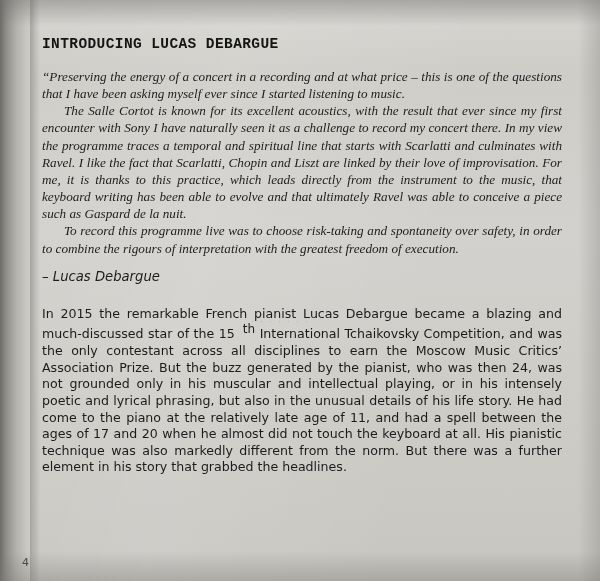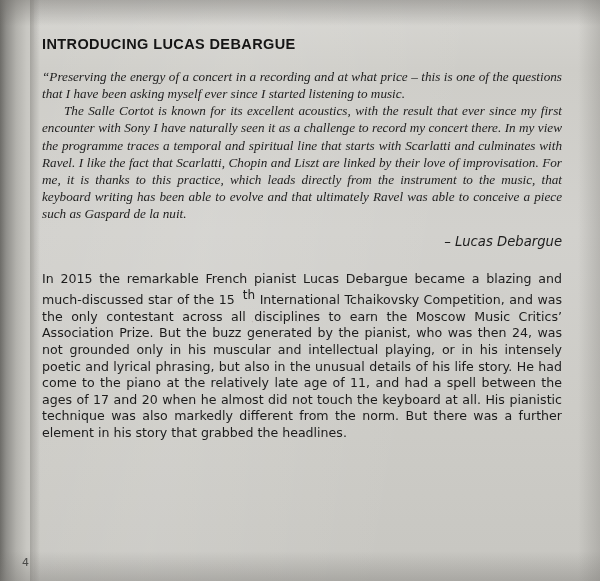--- a/index.html
+++ b/index.html
@@ -51,21 +51,21 @@
     background: linear-gradient(270deg, rgba(120,118,114,0.30) 0%, rgba(200,198,194,0.0) 100%);
   }
   .content {
     position: absolute;
     left: 42px;
     top: 36px;
     width: 520px;
     color: #1b1b1b;
   }
   .headline {
-    font-family: Liberation Sans, sans-serif;
+    font-family: Liberation Mono, monospace;
     font-weight: bold;
     font-size: 14.5px;
     letter-spacing: 0.4px;
     color: #151515;
     margin: 0 0 16px 0;
   }
   .quote-block {
     font-style: italic;
     font-size: 13.2px;
     line-height: 1.30;
@@ -75,21 +75,21 @@
   }
   .quote-block p {
     margin: 0;
   }
   .quote-block p.indent {
     text-indent: 22px;
   }
   .signature {
     font-style: italic;
     font-size: 13.2px;
-    text-align: right;
+    text-align: left;
     margin-top: 12px;
     color: #1d1d1d;
   }
   .ghost {
     position: absolute;
     left: 150px;
     top: 315px;
     width: 260px;
     font-size: 11px;
     color: rgba(150,120,110,0.25);
@@ -123,20 +123,21 @@
   <div class="top-shade"></div>
   <div class="bottom-shade"></div>
   <div class="right-shade"></div>
 
   <div class="content">
     <h1 class="headline">INTRODUCING LUCAS DEBARGUE</h1>
 
     <div class="quote-block">
       <p>“Preserving the energy of a concert in a recording and at what price – this is one of the questions that I have been asking myself ever since I started listening to music.</p>
       <p class="indent">The Salle Cortot is known for its excellent acoustics, with the result that ever since my first encounter with Sony I have naturally seen it as a challenge to record my concert there. In my view the programme traces a temporal and spiritual line that starts with Scarlatti and culminates with Ravel. I like the fact that Scarlatti, Chopin and Liszt are linked by their love of improvisation. For me, it is thanks to this practice, which leads directly from the instrument to the music, that keyboard writing has been able to evolve and that ultimately Ravel was able to conceive a piece such as Gaspard de la nuit.</p>
+      <p class="indent">To record this programme live was to choose risk-taking and spontaneity over safety, in order to combine the rigours of interpretation with the greatest freedom of execution.</p>
     </div>
 
     <div class="signature">– Lucas Debargue</div>
 
     <div class="body-block">
       <p><span>In 2015 the remarkable French pianist Lucas Debargue became a blazing and much-discussed star of the 15</span><sup>th</sup><span> International Tchaikovsky Competition, and was the only contestant across all disciplines to earn the Moscow Music Critics’ Association Prize. But the buzz generated by the pianist, who was then 24, was not grounded only in his muscular and intellectual playing, or in his intensely poetic and lyrical phrasing, but also in the unusual details of his life story. He had come to the piano at the relatively late age of 11, and had a spell between the ages of 17 and 20 when he almost did not touch the keyboard at all. His pianistic technique was also markedly different from the norm. But there was a further element in his story that grabbed the headlines.</span></p>
     </div>
   </div>
 
   <div class="ghost">· · · · · · ·</div>

